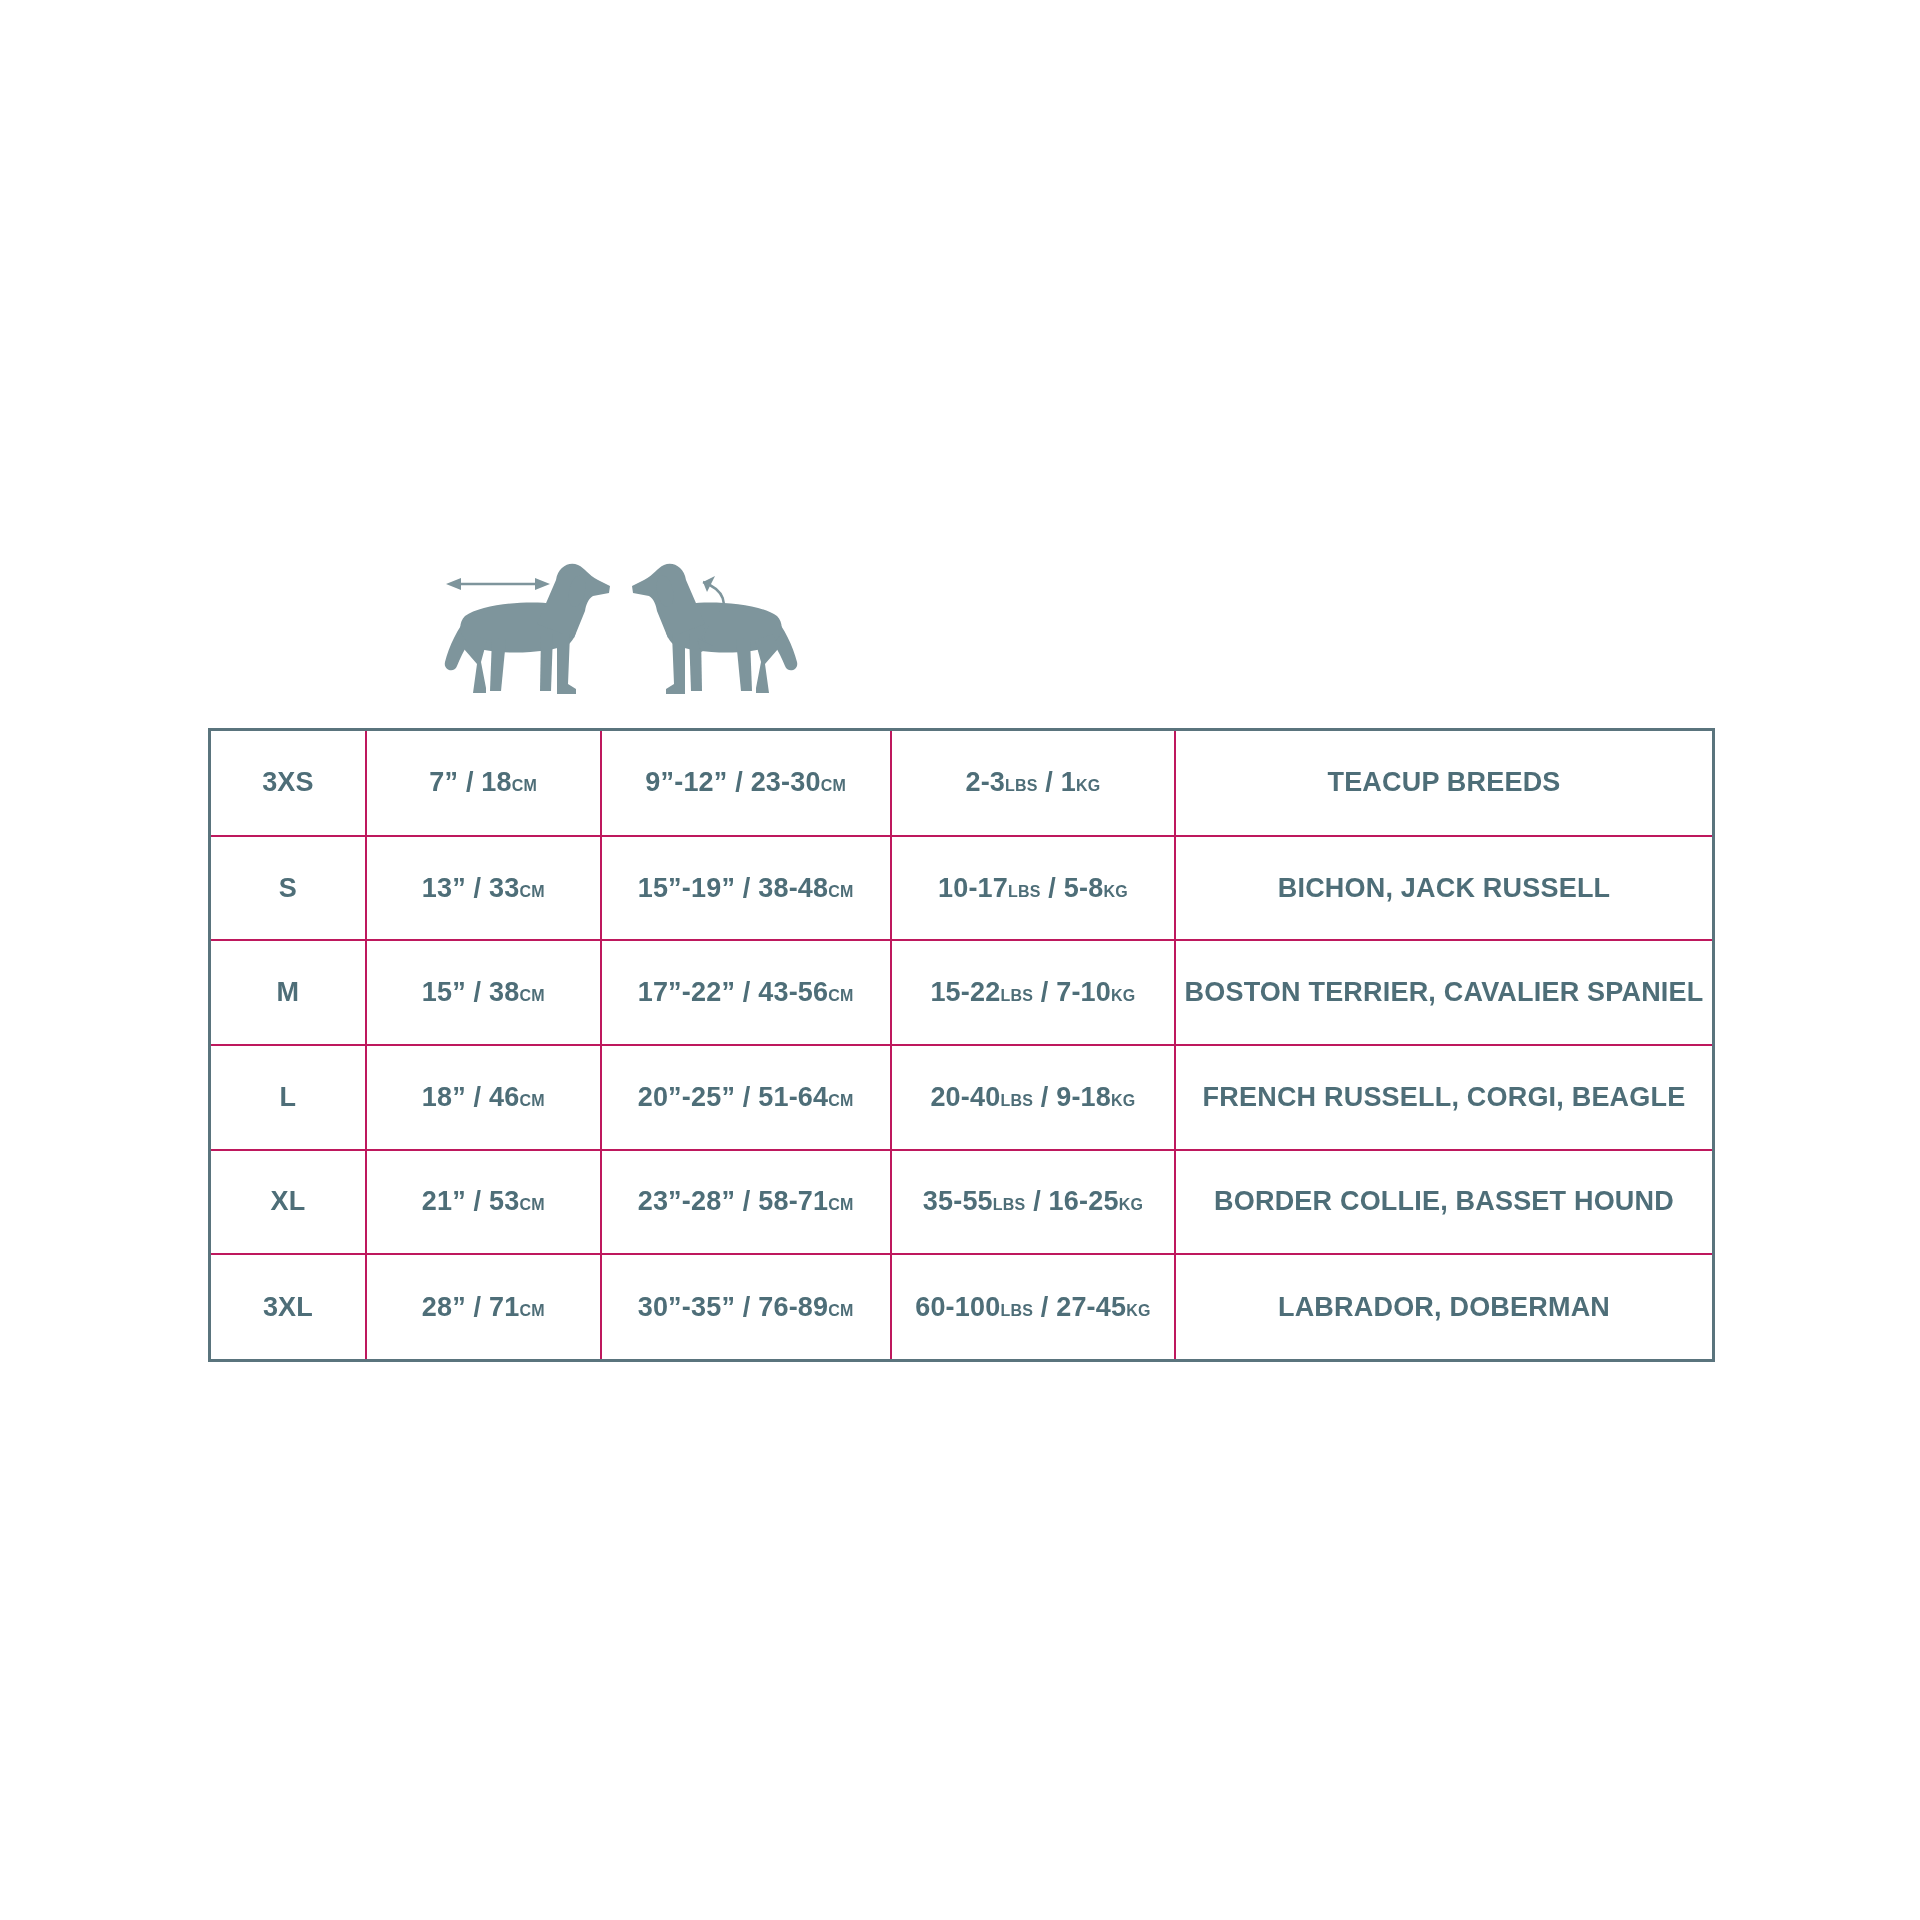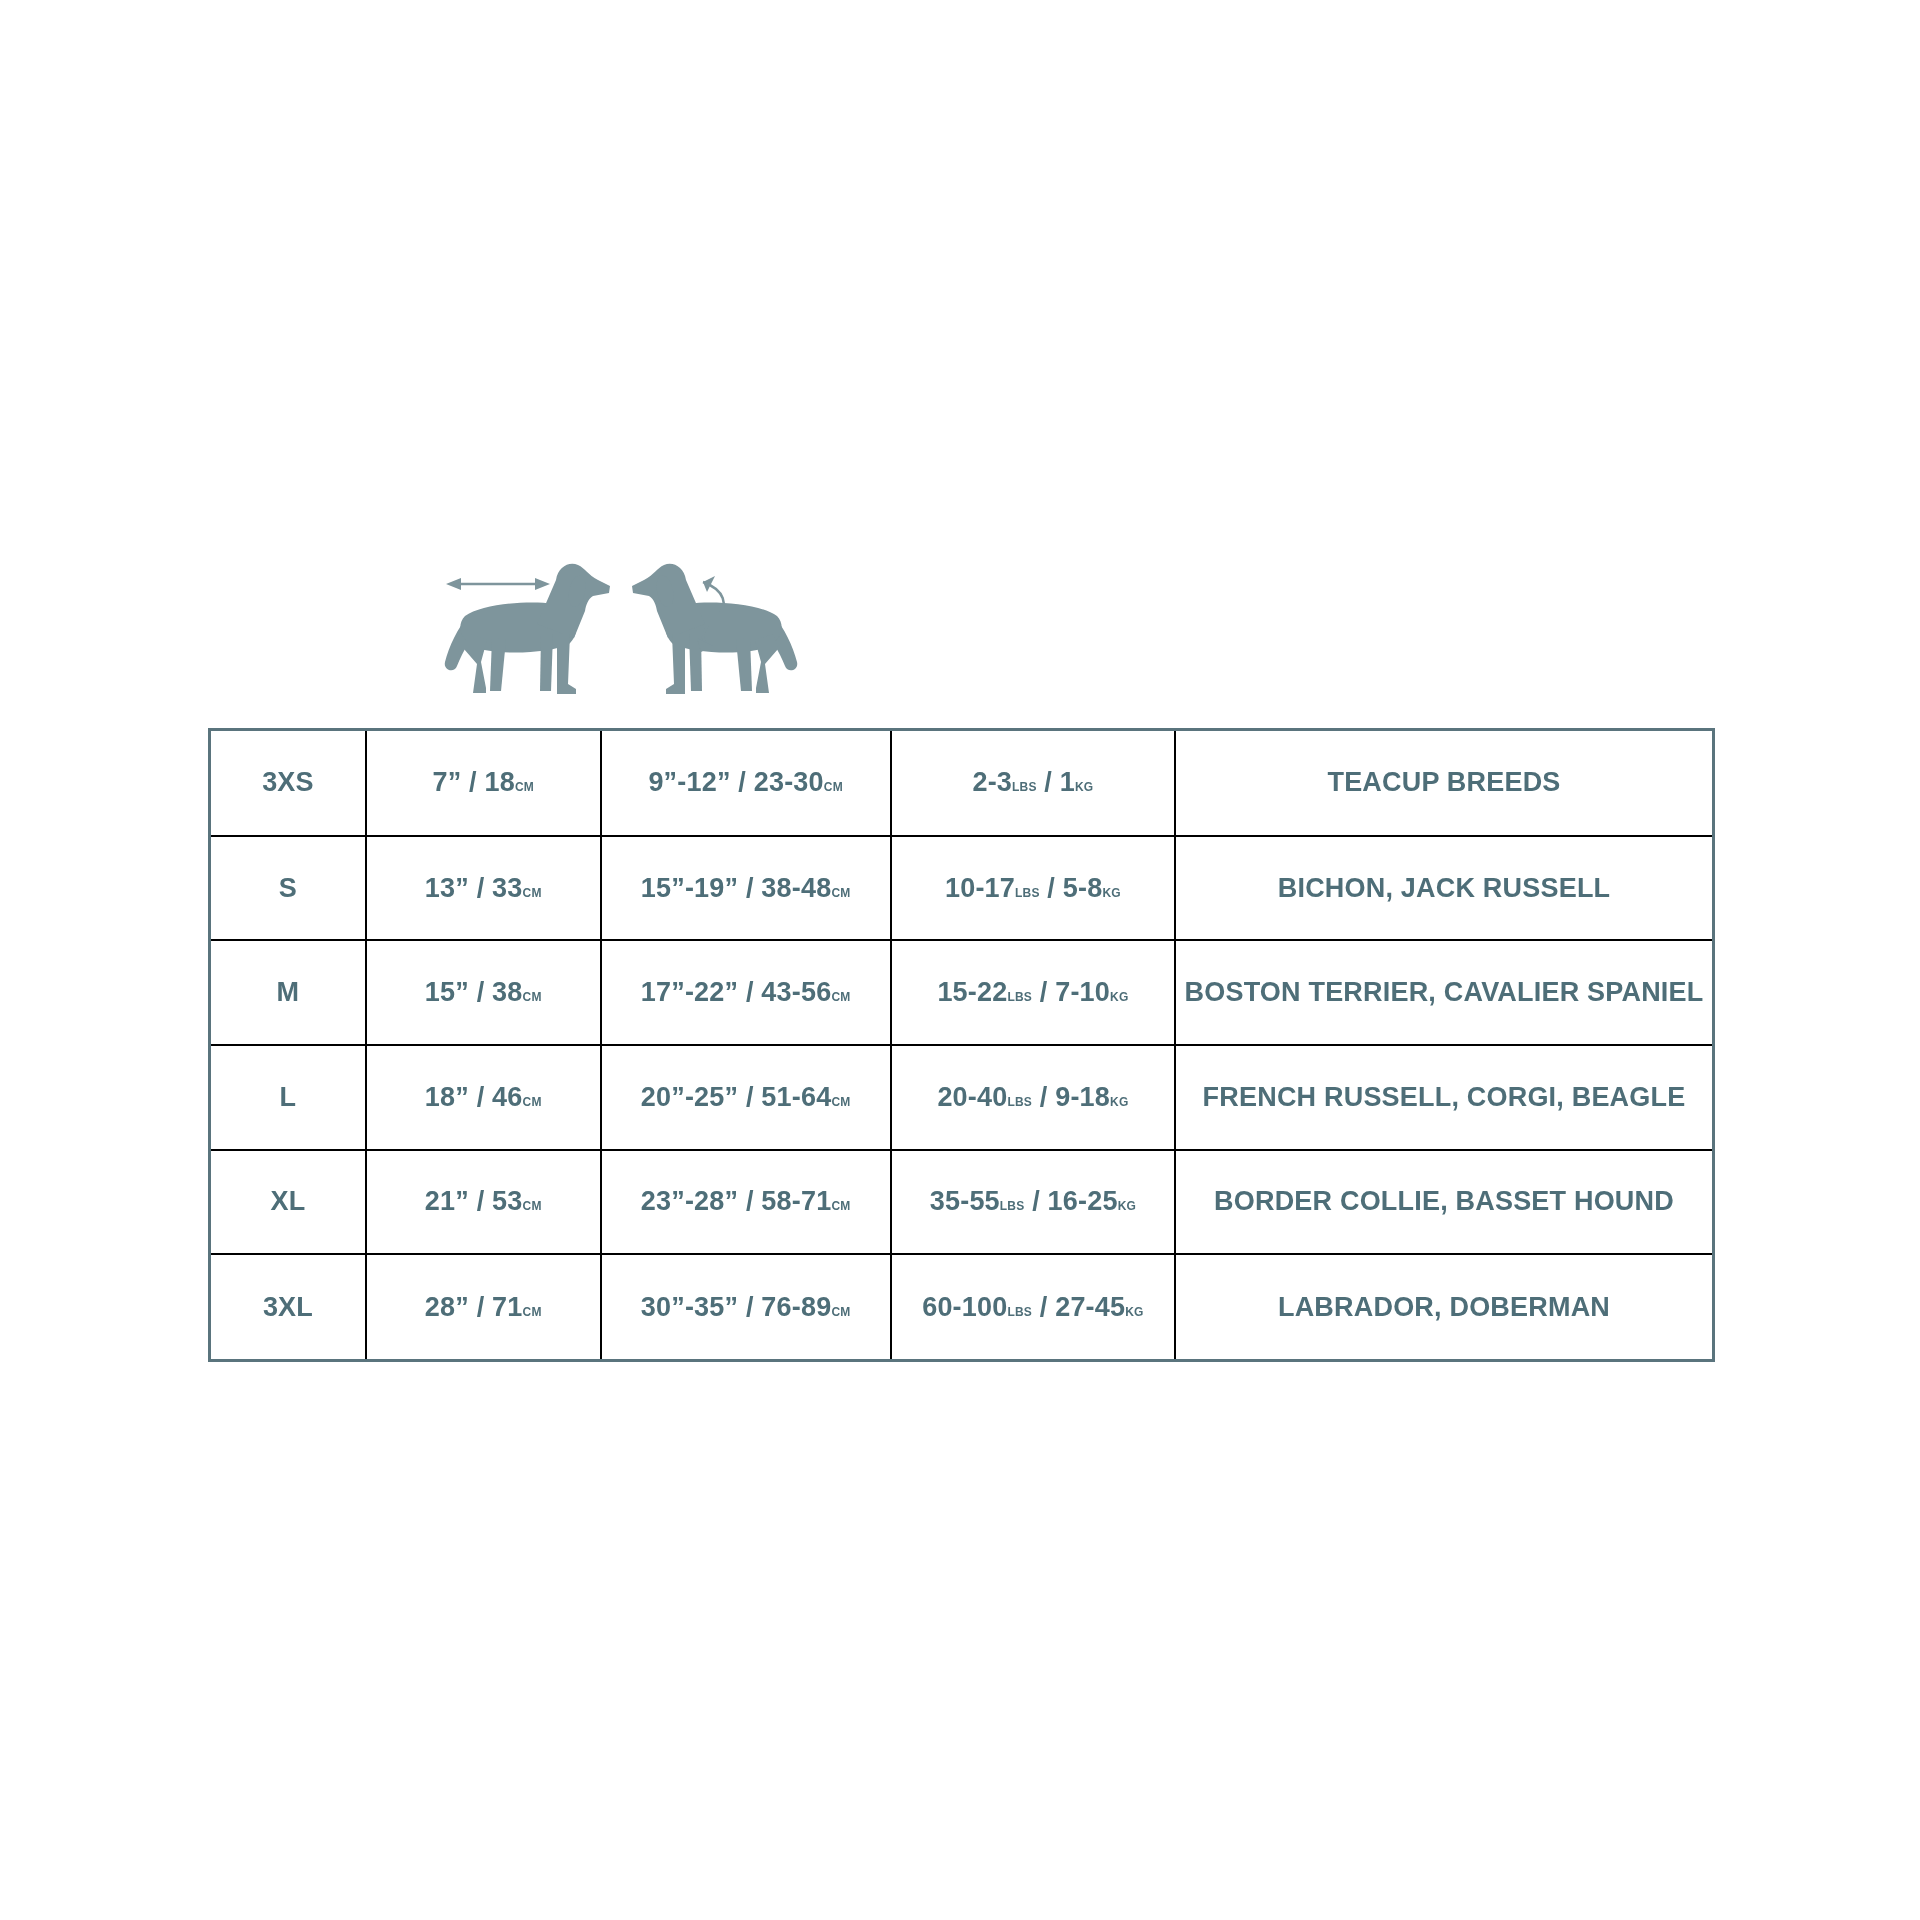--- a/index.html
+++ b/index.html
@@ -12,26 +12,26 @@
   .dog-svg.dog1{left:0;}
   .dog-svg.dog2{left:192px;}
 
   
   table.size-table{
     position:absolute;left:208px;top:728px;width:1507px;height:634px;
     border-collapse:collapse;table-layout:fixed;
     border:3px solid #5a747d;background:#ffffff;
   }
   table.size-table td{
-    border:2px solid #000000;
+    border:2px solid #be185d;
     text-align:center;vertical-align:middle;
     color:#4e6e78;font-weight:bold;font-size:27px;letter-spacing:.2px;
     padding:0;white-space:nowrap;overflow:hidden;
   }
-  table.size-table .unit{font-size:12px;letter-spacing:.2px;}
+  table.size-table .unit{font-size:16px;letter-spacing:.2px;}
   col.c0{width:10.4%;} col.c1{width:15.6%;} col.c2{width:19.3%;}
   col.c3{width:18.9%;} col.c4{width:35.8%;}
 </style>
 </head>
 <body>
 
 <div class="canvas">
 
   <div class="legend">
 

